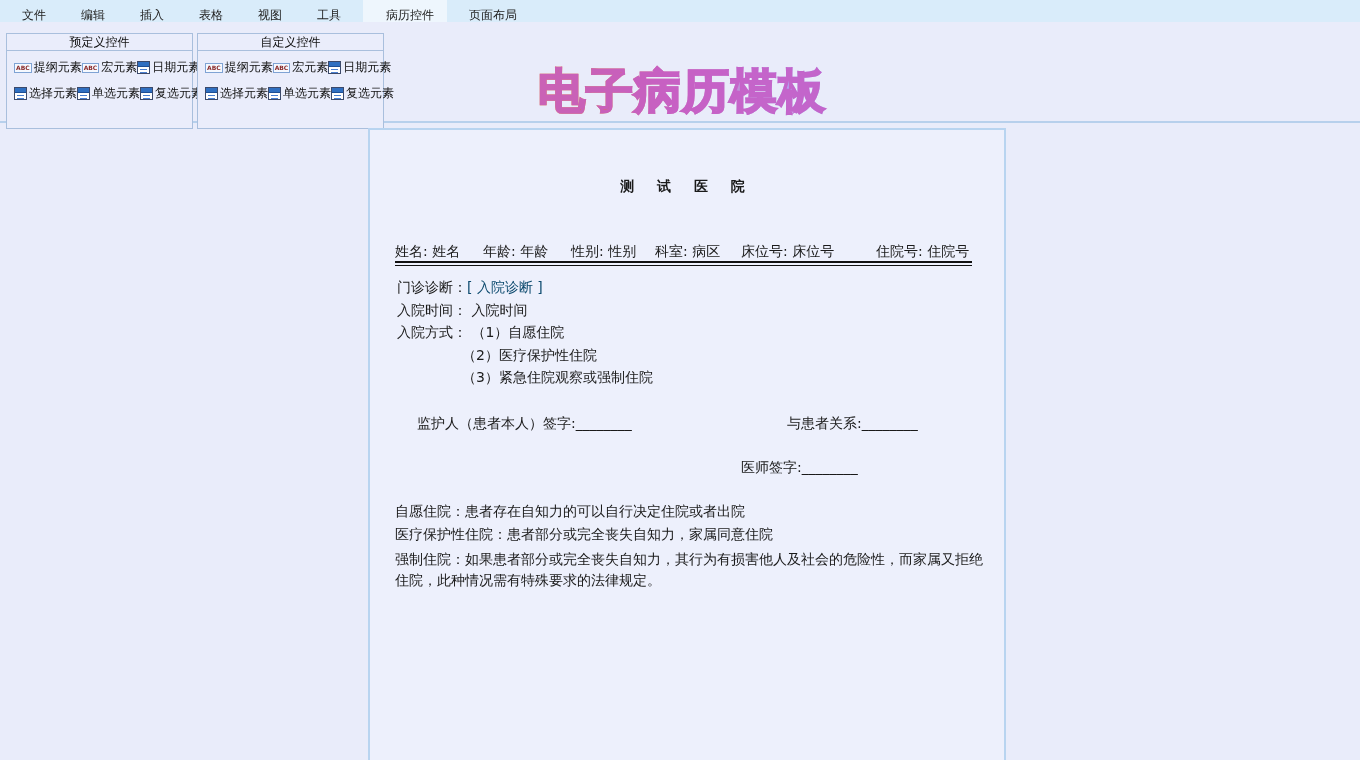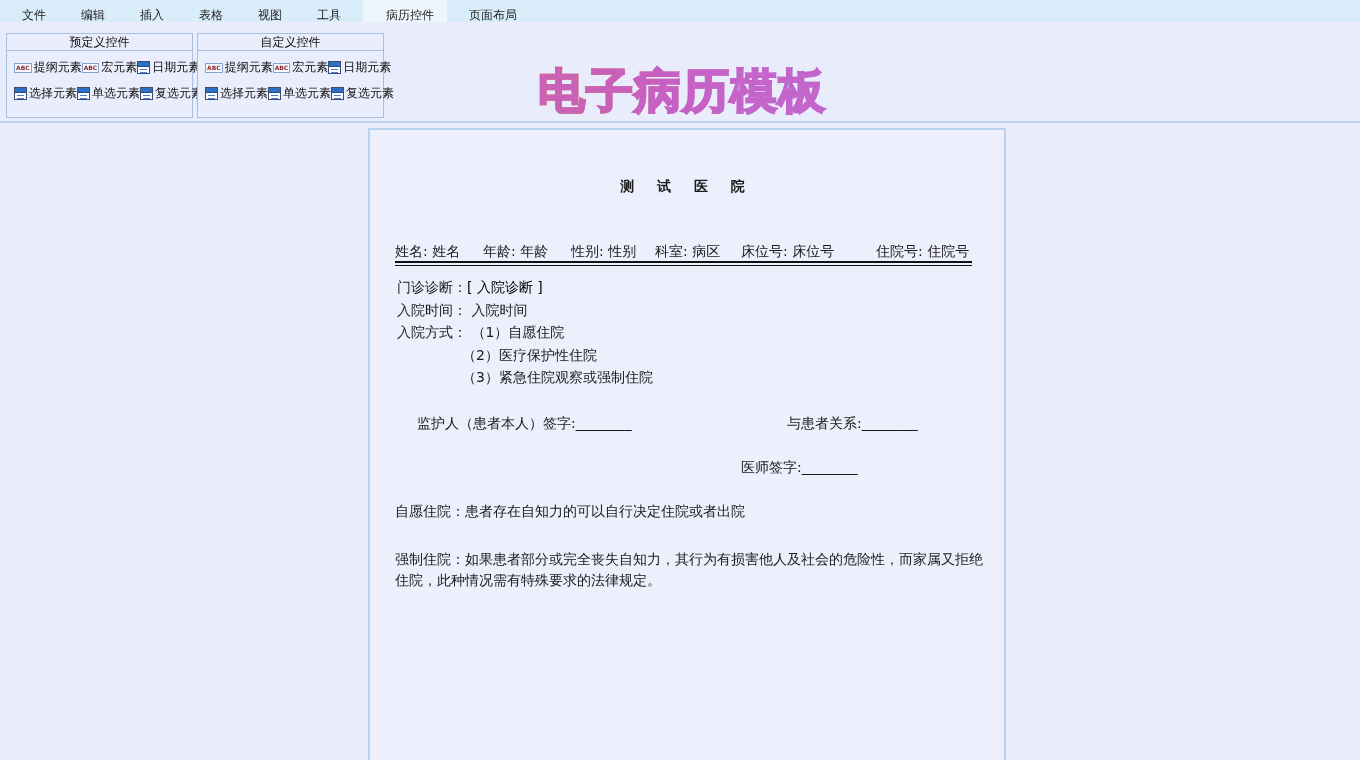--- a/index.html
+++ b/index.html
@@ -19,21 +19,21 @@
     padding:0 13px; display:flex; align-items:center; cursor:default;
     margin-left:9px;
   }
   .menu-item.selected { background:#eef6fd;padding-left:23px; }
   
   .ribbon {
     position:absolute; top:22px; left:0; right:0; height:101px;
     background:#e9ecfa; border-bottom:2px solid #b7d0ec;
   }
   .group-box {
-    position:absolute; top:11px; height:85px; width:187px;
+    position:absolute; top:11px; height:96px; width:187px;
     border:1px solid #a9bfdd; background:#eaedfb;
   }
   .group-box.g0 { left:6px; }
   .group-box.g1 { left:197px; }
   .group-title {
     height:17px; border-bottom:1px solid #a9bfdd; text-align:center;
     font-size:12px; line-height:16px; color:#111;
   }
   .group-body { padding:8px 7px 0 7px; }
   .btn-row { display:flex; justify-content:space-between; margin-bottom:9px; }
@@ -78,21 +78,21 @@
     font-family:"DejaVu Serif", serif;
   }
   .form-title {
     position:absolute; top:82px; left:0; right:0; text-align:center;
     font-size:17px; font-weight:bold; font-family:"DejaVu Serif", serif;
   }
   .double-rule {
     position:absolute; top:131px; left:25px; width:577px; height:5px;
     border-top:2px solid #111; border-bottom:1px solid #111;
   }
-  .diag-value { color:#000000;margin-top:45px; }
+  .diag-value { color:#0c4a6e;margin-top:45px; }
   .note-wrap { white-space:normal; line-height:21px; width:594px; }
 </style>
 </head>
 <body>
 
 <div class="menubar">
   <div class="menu-item">文件</div>
   <div class="menu-item">编辑</div>
   <div class="menu-item">插入</div>
   <div class="menu-item">表格</div>
@@ -194,15 +194,16 @@
   <div class="doc-line" style="top:172px; left:27px;">入院时间： 入院时间</div>
   <div class="doc-line" style="top:194px; left:27px;">入院方式： （1）自愿住院</div>
   <div class="doc-line" style="top:217px; left:92px;">（2）医疗保护性住院</div>
   <div class="doc-line" style="top:239px; left:92px;">（3）紧急住院观察或强制住院</div>
 
   <div class="doc-line" style="top:285px; left:47px;">监护人（患者本人）签字:________</div>
   <div class="doc-line" style="top:285px; left:417px;">与患者关系:________</div>
   <div class="doc-line" style="top:329px; left:371px;">医师签字:________</div>
 
   <div class="doc-line" style="top:373px; left:25px;">自愿住院：患者存在自知力的可以自行决定住院或者出院</div>
+  <div class="doc-line" style="top:396px; left:25px;">医疗保护性住院：患者部分或完全丧失自知力，家属同意住院</div>
   <div class="doc-line note-wrap" style="top:419px; left:25px;">强制住院：如果患者部分或完全丧失自知力，其行为有损害他人及社会的危险性，而家属又拒绝住院，此种情况需有特殊要求的法律规定。</div>
 
 </div>
 
 </body></html>

